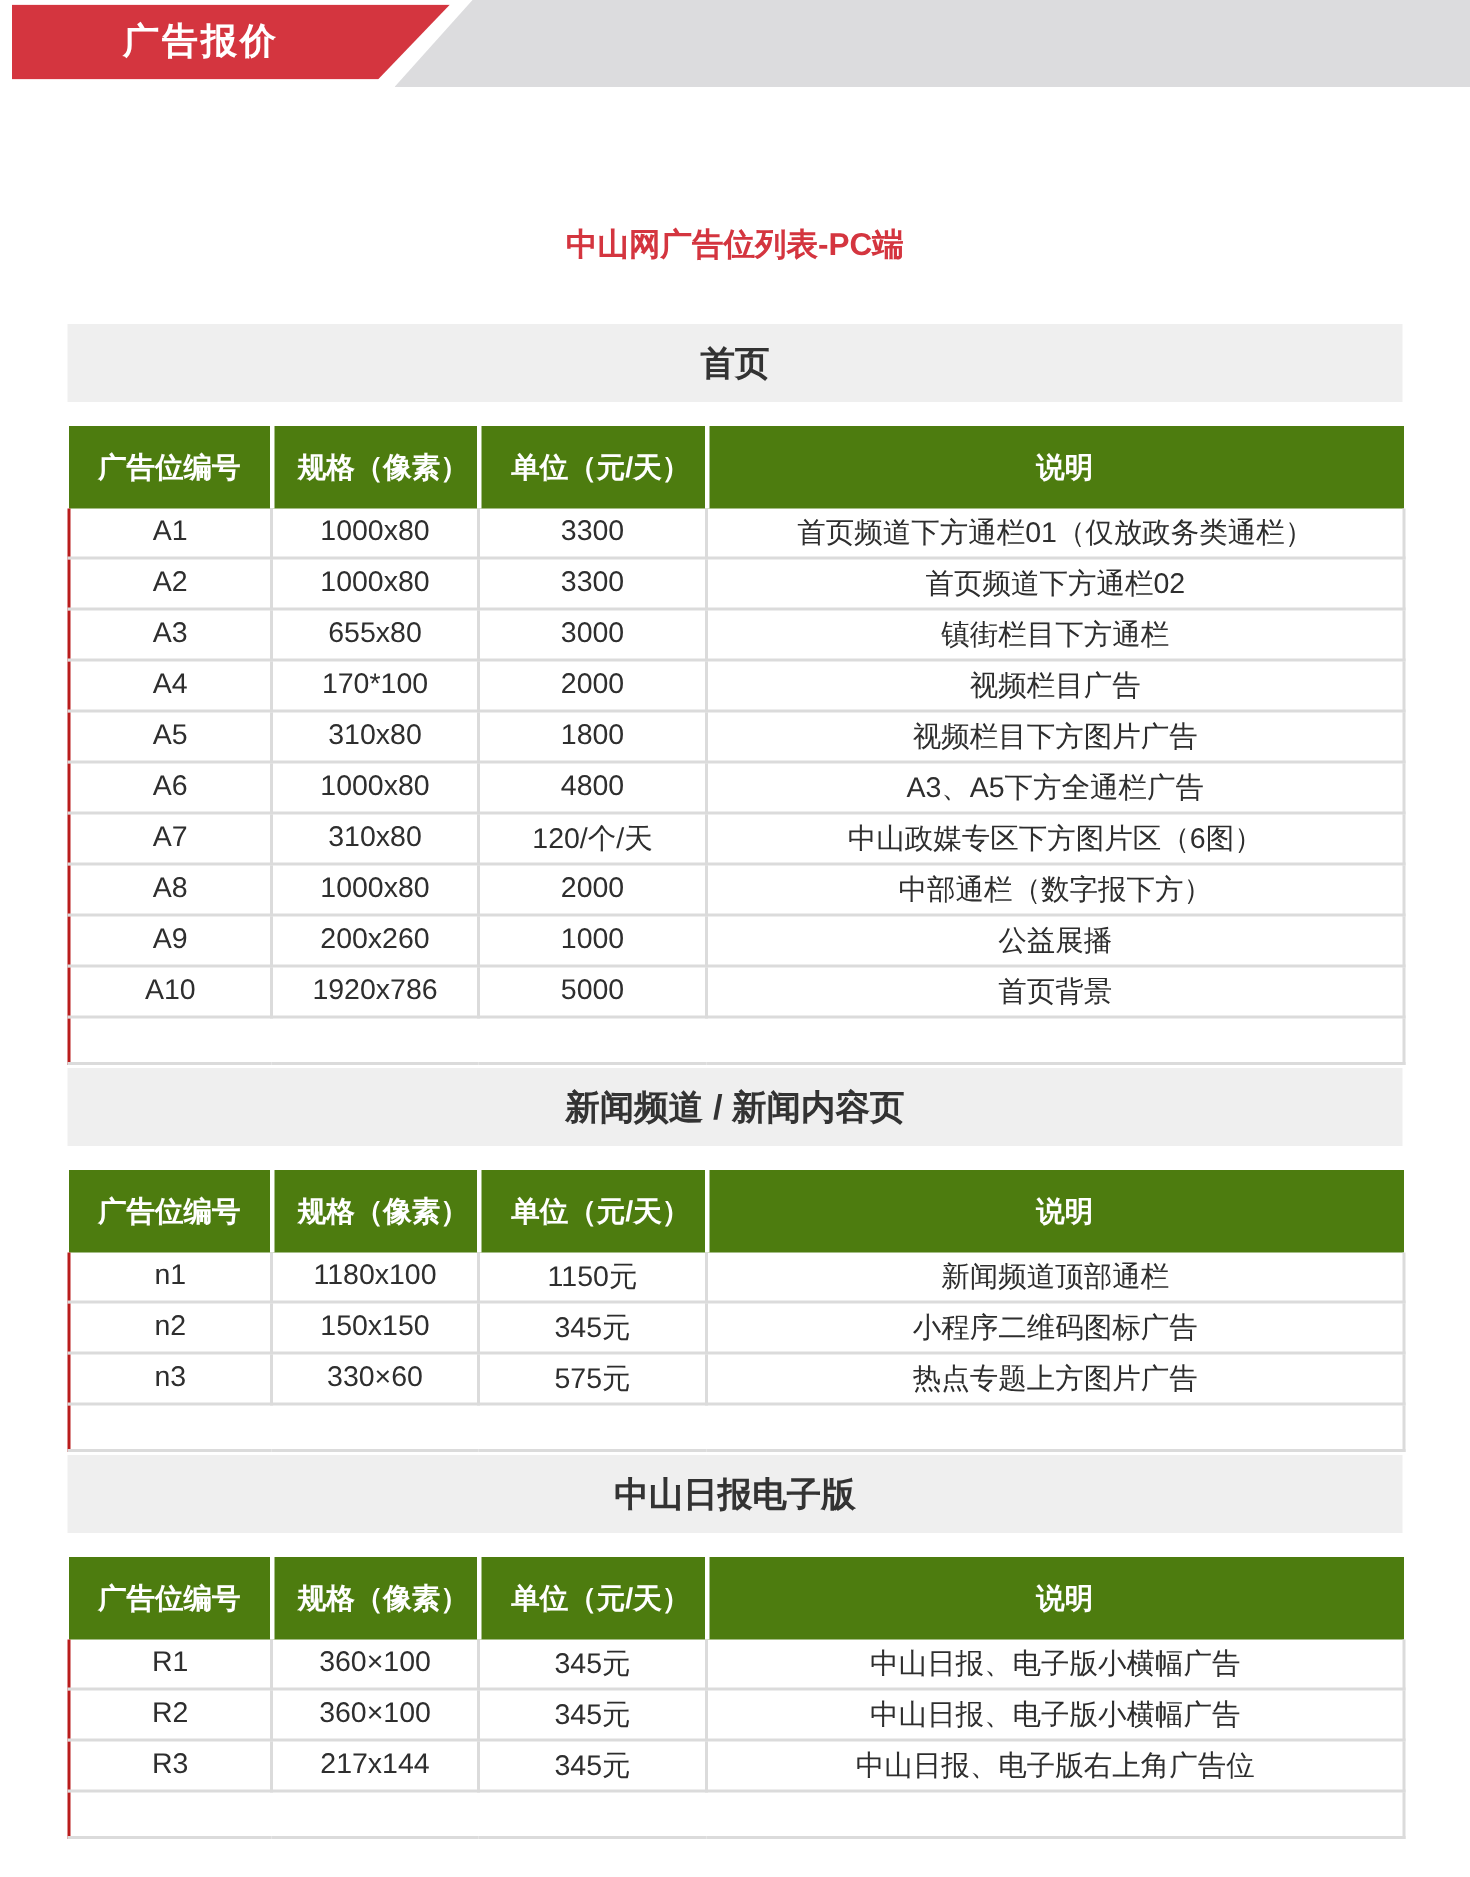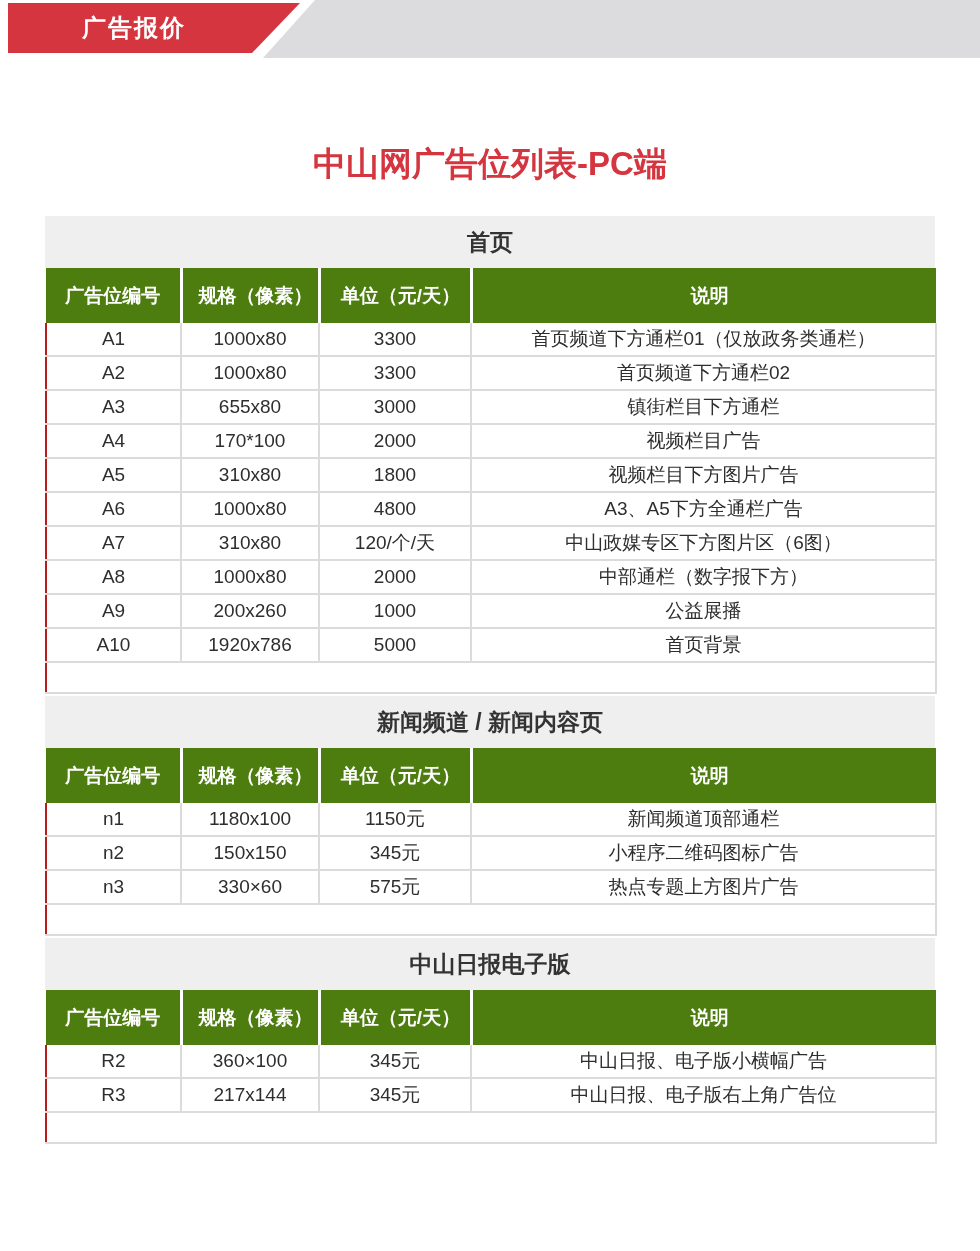--- a/index.html
+++ b/index.html
@@ -19,29 +19,29 @@
     position:absolute; top:3px; left:8px; width:292px; height:50px;
     background:#d4353f;
     clip-path:polygon(0 0, 100% 0, calc(100% - 48px) 100%, 0 100%);
     color:#ffffff; font-size:24px; font-weight:bold;
     line-height:50px; text-align:center;
   }
   .ribbon span { display:inline-block; margin-right:40px; letter-spacing:2px; }
 
   .page-title {
     margin:84px 0 0 0; text-align:center;
-    font-size:33px; line-height:44px; font-weight:bold; color:#d4353f;
+    font-size:21px; line-height:44px; font-weight:bold; color:#d4353f;
   }
 
   .content { width:890px; margin:30px auto 0; }
   .block { margin-bottom:2px; }
   .sec-title {
     height:52px; line-height:52px; text-align:center;
     font-size:23px; font-weight:bold; color:#333333;
-    background:#efefef; margin-bottom:0;
+    background:#efefef; margin-bottom:16px;
   }
   table { width:100%; border-collapse:collapse; table-layout:fixed; }
   col.c1 { width:135px; } col.c2 { width:138px; }
   col.c3 { width:152px; } col.c4 { width:465px; }
   thead th {
     background:#4d7c0f; color:#ffffff; font-size:19px; font-weight:bold;
     height:55px; padding:0; text-align:center;
   }
   thead th + th { border-left:3px solid #ffffff;padding-left:11px; }
   tbody td {
@@ -206,20 +206,26 @@
       <thead>
         <tr>
           <th>广告位编号</th>
           <th>规格（像素）</th>
           <th>单位（元/天）</th>
           <th>说明</th>
         </tr>
       </thead>
       <tbody>
         <tr>
+          <td>R1</td>
+          <td>360×100</td>
+          <td>345元</td>
+          <td>中山日报、电子版小横幅广告</td>
+        </tr>
+        <tr>
           <td>R2</td>
           <td>360×100</td>
           <td>345元</td>
           <td>中山日报、电子版小横幅广告</td>
         </tr>
         <tr>
           <td>R3</td>
           <td>217x144</td>
           <td>345元</td>
           <td>中山日报、电子版右上角广告位</td>

